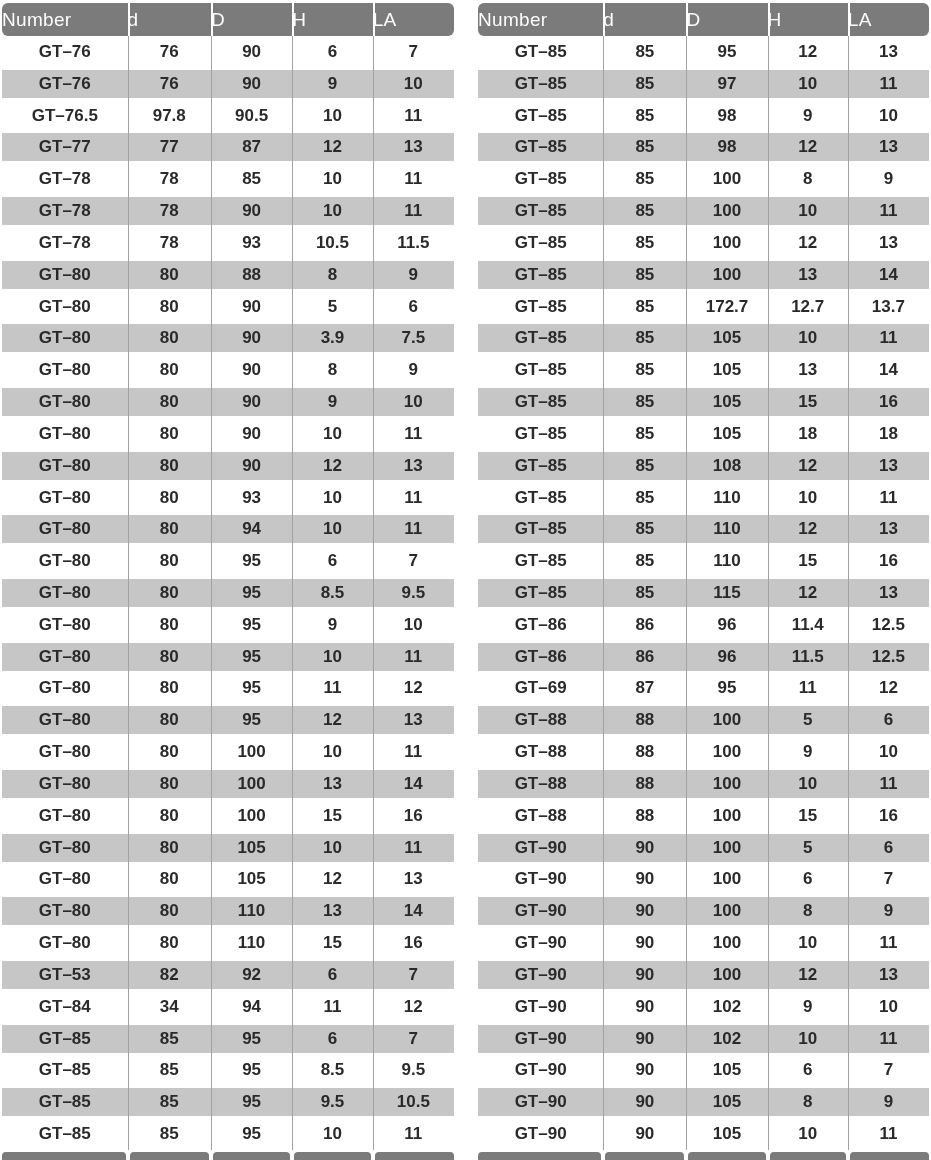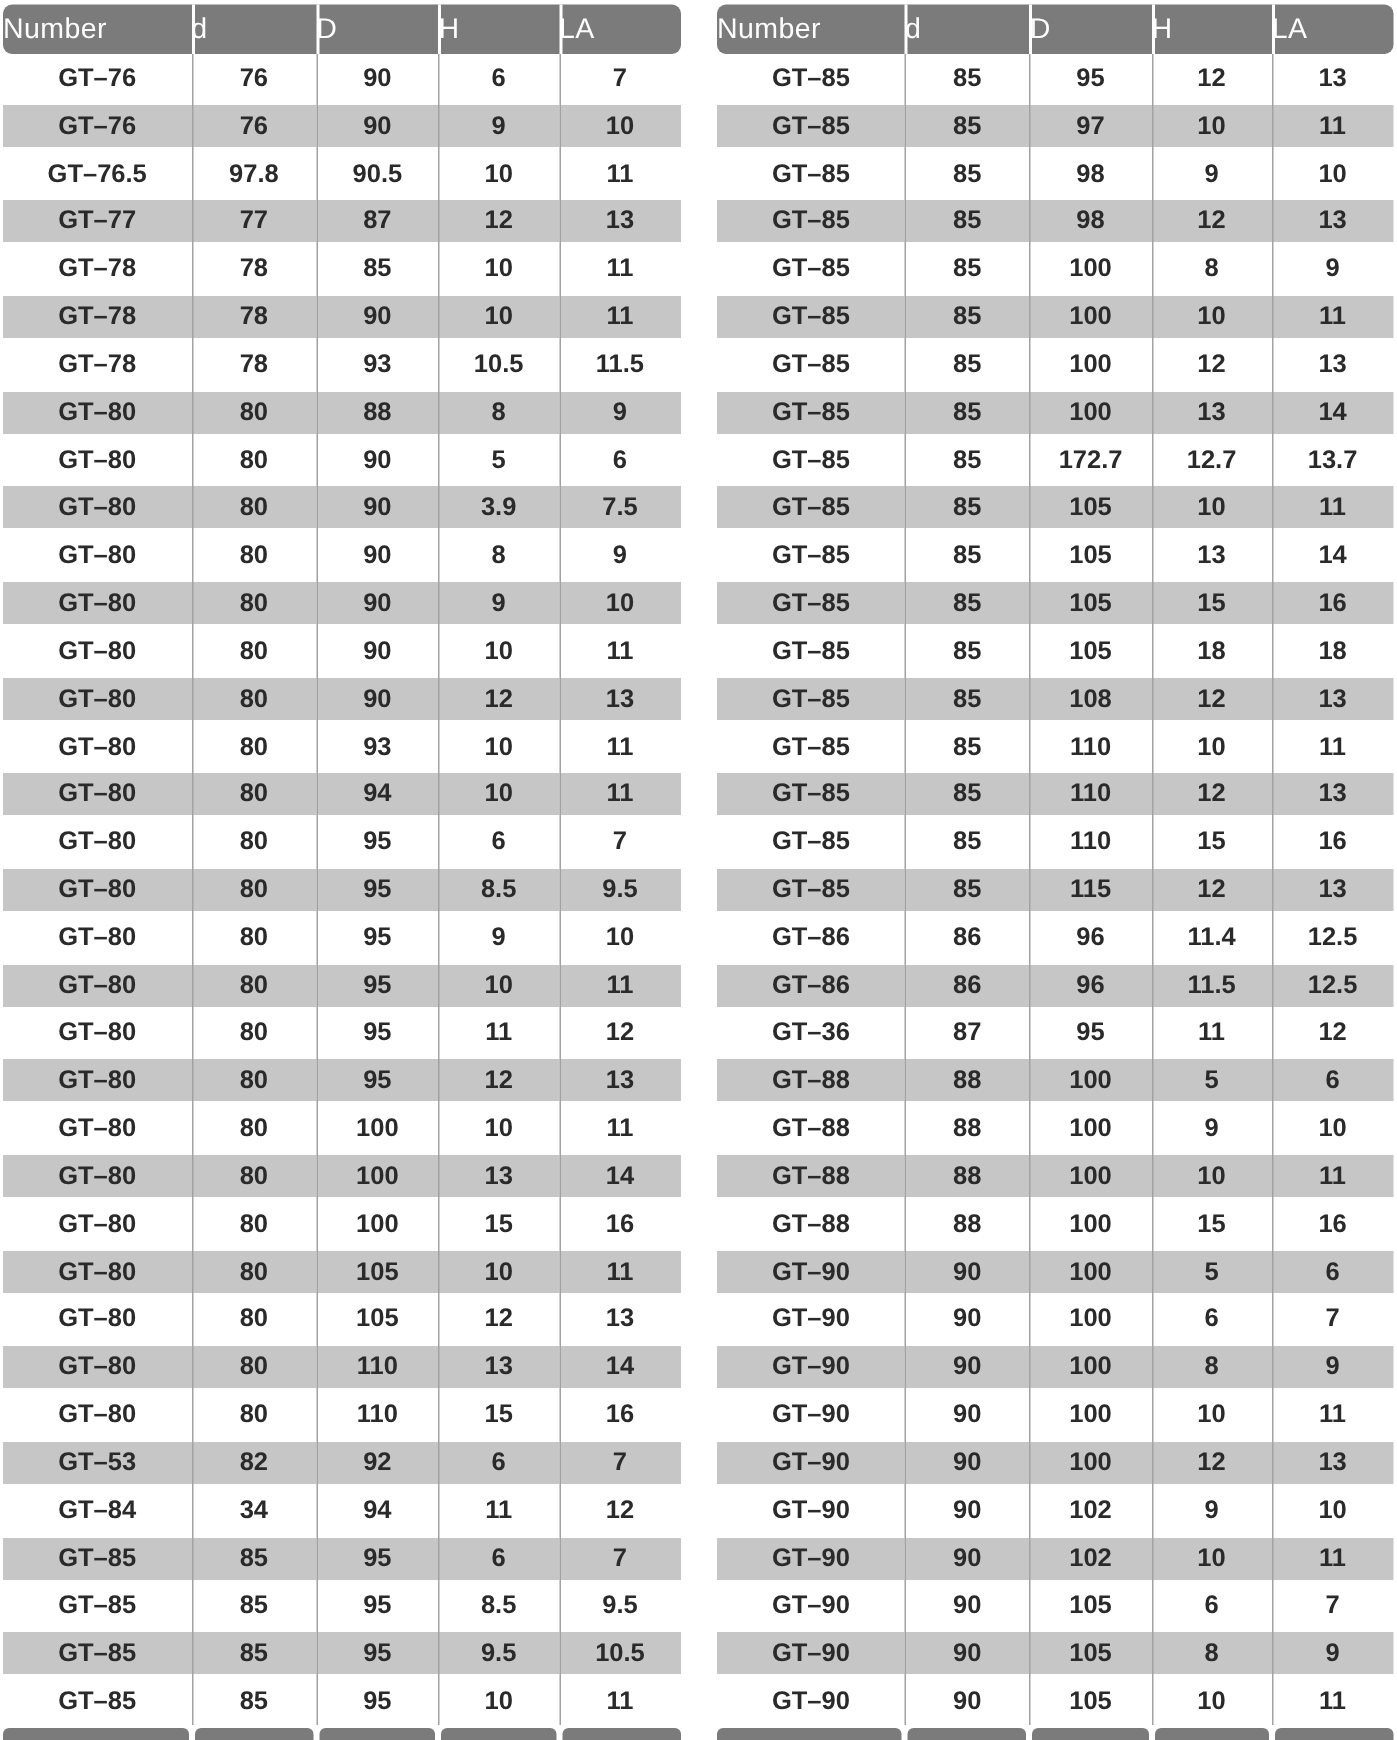--- a/index.html
+++ b/index.html
@@ -485,21 +485,21 @@
           <div class="cell">12.5</div>
         </div>
         <div class="row">
           <div class="cell">GT–86</div>
           <div class="cell">86</div>
           <div class="cell">96</div>
           <div class="cell">11.5</div>
           <div class="cell">12.5</div>
         </div>
         <div class="row">
-          <div class="cell">GT–36</div>
+          <div class="cell">GT–69</div>
           <div class="cell">87</div>
           <div class="cell">95</div>
           <div class="cell">11</div>
           <div class="cell">12</div>
         </div>
         <div class="row">
           <div class="cell">GT–88</div>
           <div class="cell">88</div>
           <div class="cell">100</div>
           <div class="cell">5</div>

